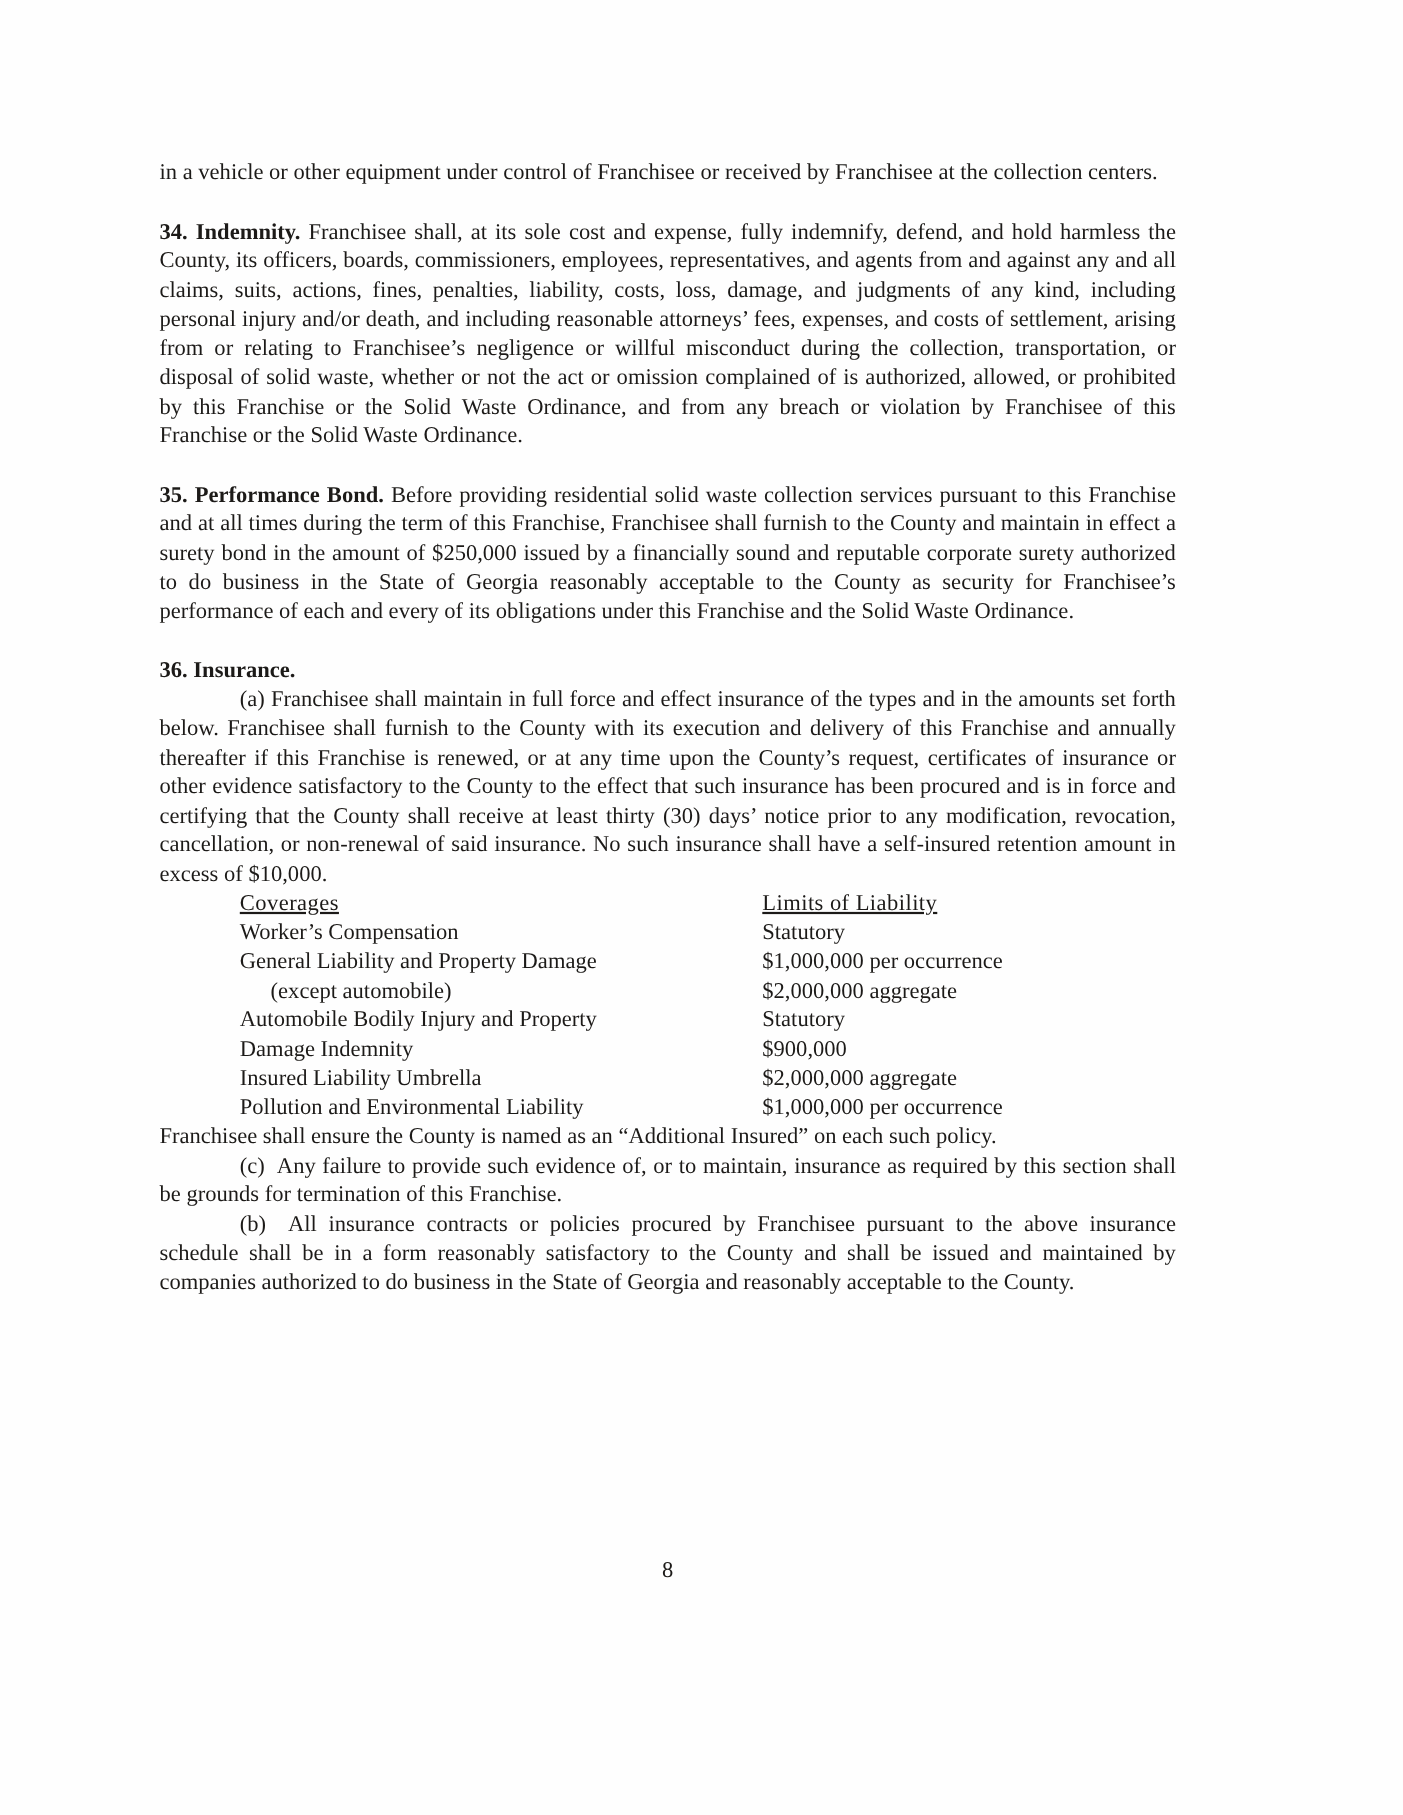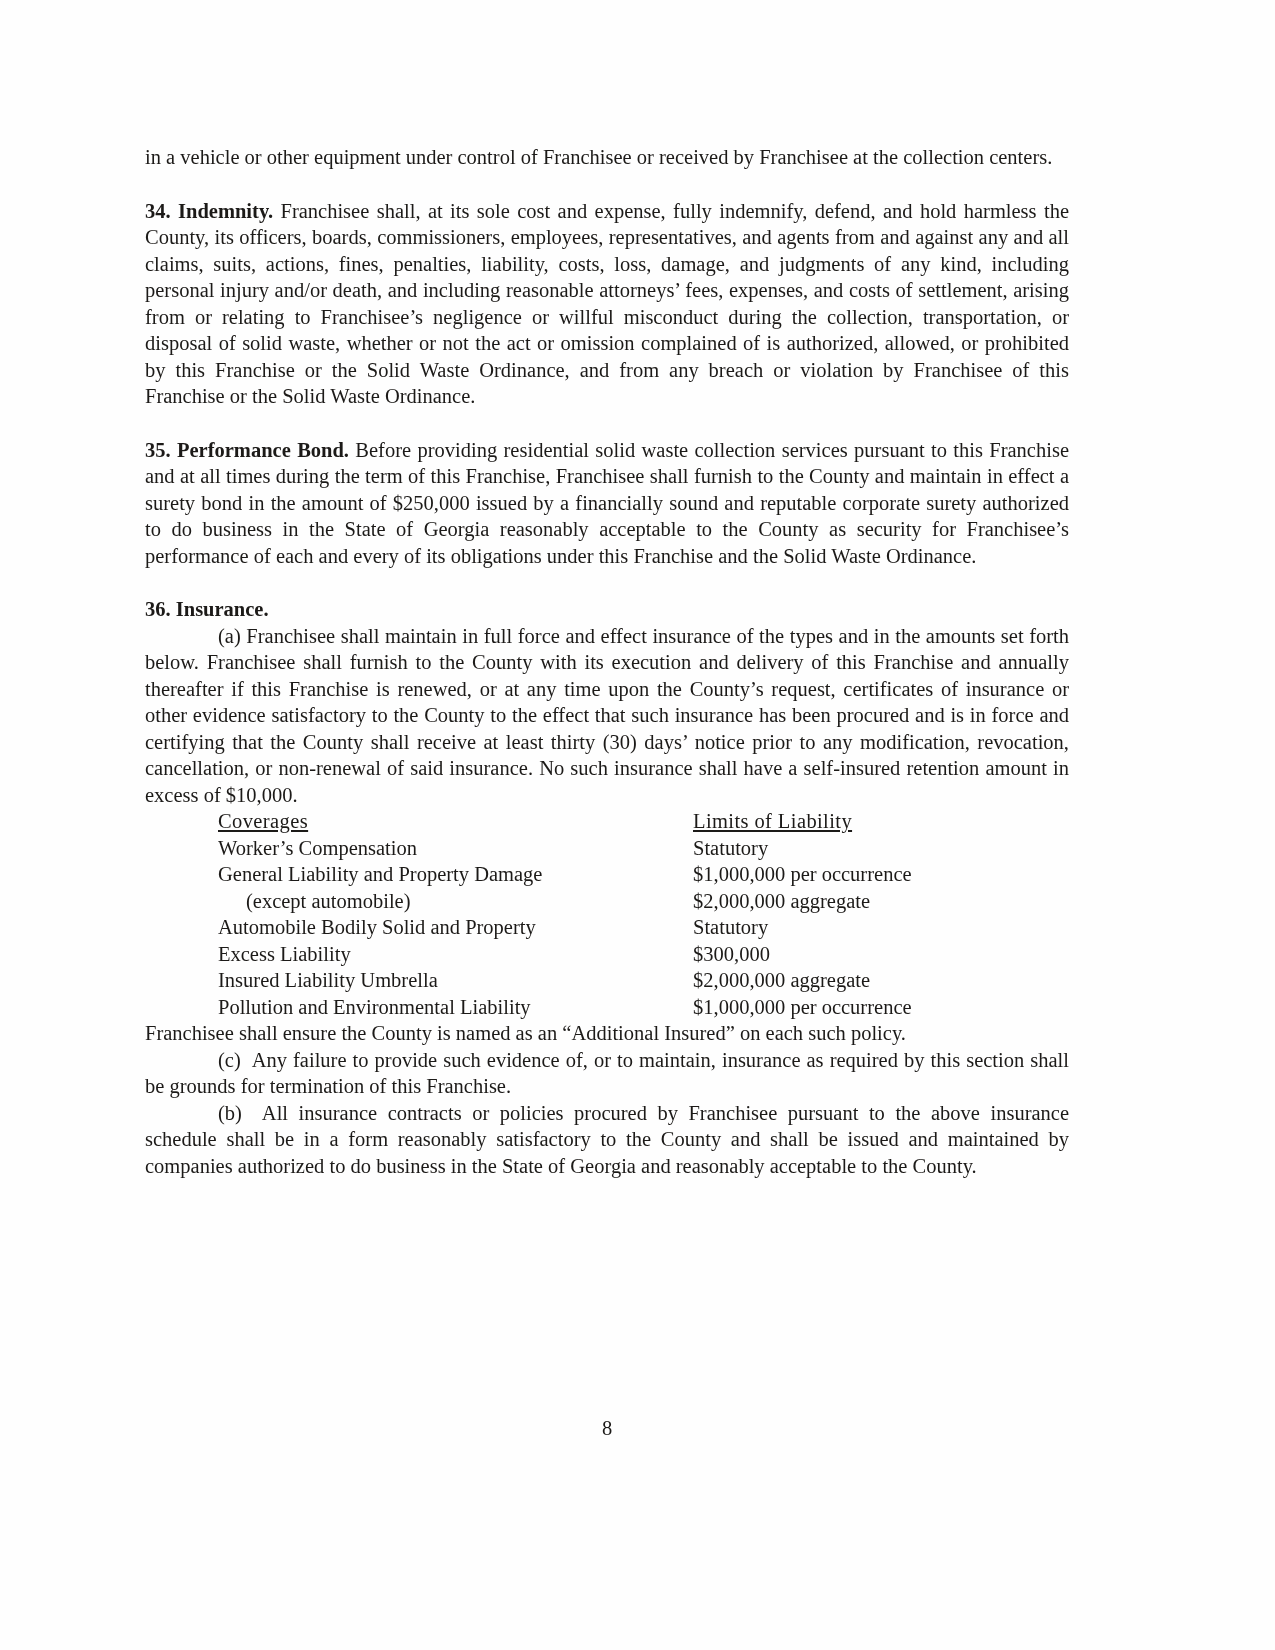--- a/index.html
+++ b/index.html
@@ -75,26 +75,26 @@
       </div>
       <div class="t-row">
         <div class="t-cov">General Liability and Property Damage</div>
         <div class="t-lim">$1,000,000 per occurrence</div>
       </div>
       <div class="t-row">
         <div class="t-cov indent-1">(except automobile)</div>
         <div class="t-lim">$2,000,000 aggregate</div>
       </div>
       <div class="t-row">
-        <div class="t-cov">Automobile Bodily Solid and Property</div>
+        <div class="t-cov">Automobile Bodily Injury and Property</div>
         <div class="t-lim">Statutory</div>
       </div>
       <div class="t-row">
-        <div class="t-cov">Excess Liability</div>
-        <div class="t-lim">$300,000</div>
+        <div class="t-cov">Damage Indemnity</div>
+        <div class="t-lim">$900,000</div>
       </div>
       <div class="t-row">
         <div class="t-cov">Insured Liability Umbrella</div>
         <div class="t-lim">$2,000,000 aggregate</div>
       </div>
       <div class="t-row">
         <div class="t-cov">Pollution and Environmental Liability</div>
         <div class="t-lim">$1,000,000 per occurrence</div>
       </div>
     </div>

